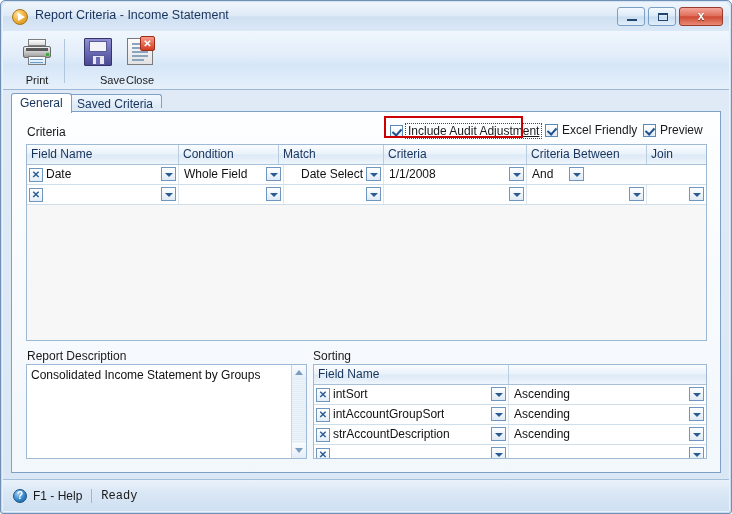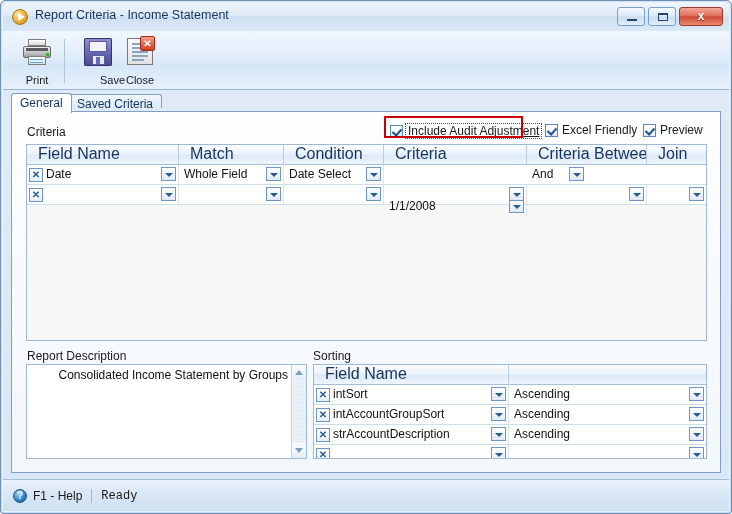--- a/index.html
+++ b/index.html
@@ -248,23 +248,23 @@
     box-sizing: border-box;
     overflow: hidden;
   }
   .grid-head {
     display: flex;
     height: 19px;
     background: linear-gradient(to bottom, #fbfdff 0%, #e9f1fa 48%, #dde9f6 52%, #eef5fc 100%);
     border-bottom: 1px solid #a8c0d8;
   }
   .gh-cell {
-    font-size: 16px; color: #16335c;
+    font-size: 12px; color: #16335c;
     line-height: 18px;
-    padding-left: 11px;
+    padding-left: 4px;
     border-right: 1px solid #b9cde0;
     box-sizing: border-box;
     overflow: hidden;
     white-space: nowrap;
   }
   .grid-row {
     display: flex;
     height: 19px;
     border-bottom: 1px solid #cfdeeb;
     background: #ffffff;
@@ -311,21 +311,20 @@
     border-right: 4px solid transparent;
     border-top: 4px solid #2a5b93;
   }
 
   
   .descbox {
     position: absolute;
     background: #ffffff;
     border: 1px solid #9eb9d4;
     box-sizing: border-box;
-    text-align: right;
   }
   .desc-text {
     position: absolute;
     left: 4px; top: 3px; right: 18px;
     font-size: 12px; color: #111111;
     line-height: 15px;
   }
   .vscroll {
     position: absolute;
     right: 0; top: 0; bottom: 0;
@@ -472,42 +471,42 @@
 
       <div class="cbox-row" style="left:631px; top:11px;">
         <span class="cbx checked"></span>
         <span class="cbx-text">Preview</span>
       </div>
 
       <div class="grid" style="left:14px; top:32px; width:681px; height:197px;">
 
         <div class="grid-head">
           <div class="gh-cell" style="width:152px;">Field Name</div>
+          <div class="gh-cell" style="width:100px;">Condition</div>
           <div class="gh-cell" style="width:105px;">Match</div>
-          <div class="gh-cell" style="width:100px;">Condition</div>
           <div class="gh-cell" style="width:143px;">Criteria</div>
           <div class="gh-cell" style="width:120px;">Criteria Between</div>
           <div class="gh-cell" style="width:59px; border-right:none;">Join</div>
         </div>
 
         <div class="grid-row">
           <div class="gr-cell" style="width:152px;">
             <span class="xbtn">✕</span>
             <span class="gr-text">Date</span>
             <span class="ddbtn"></span>
           </div>
           <div class="gr-cell" style="width:105px;">
             <span class="gr-text" style="padding-left:5px;">Whole Field</span>
             <span class="ddbtn"></span>
           </div>
           <div class="gr-cell" style="width:100px;">
-            <span class="gr-text" style="padding-left:5px;">Date Select</span>
-            <span class="ddbtn"></span>
-          </div>
-          <div class="gr-cell" style="width:143px;margin-top:32px;">
+            <span class="gr-text" style="padding-left:5px;margin-left:12px;">Date Select</span>
+            <span class="ddbtn"></span>
+          </div>
+          <div class="gr-cell" style="width:143px;">
             <span class="gr-text" style="padding-left:5px;">1/1/2008</span>
             <span class="ddbtn"></span>
           </div>
           <div class="gr-cell" style="width:59px; border-right:none;">
             <span class="gr-text" style="padding-left:5px;">And</span>
             <span class="ddbtn"></span>
           </div>
         </div>
 
         <div class="grid-row">

